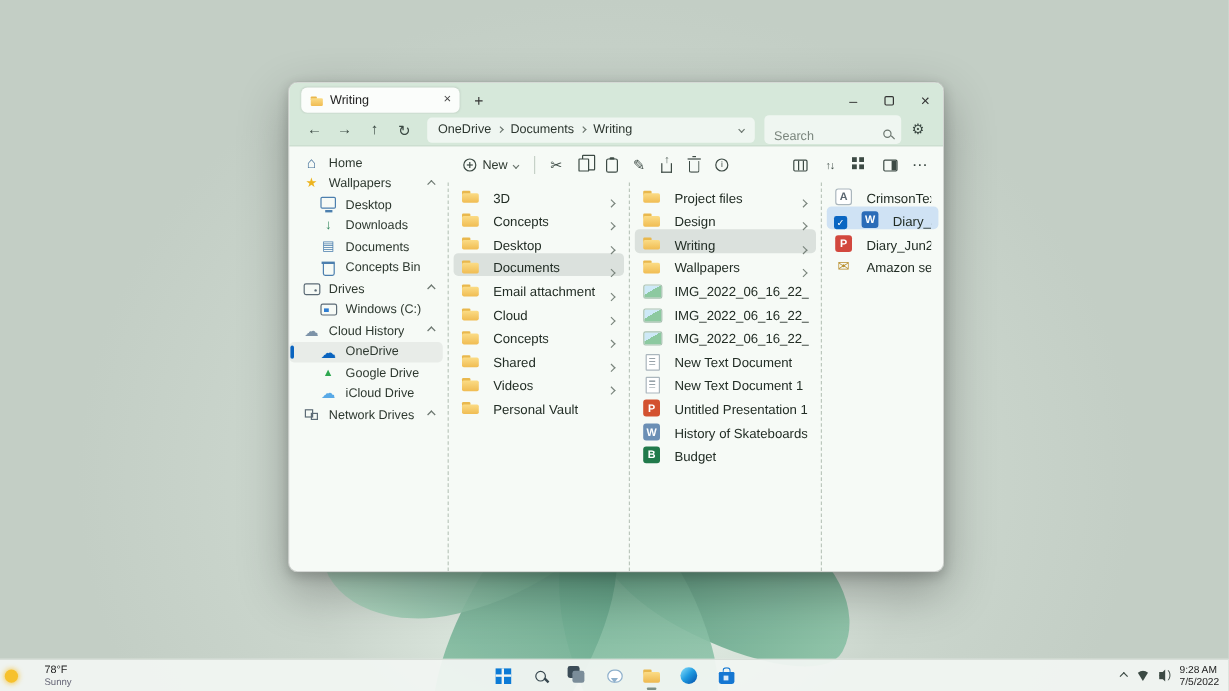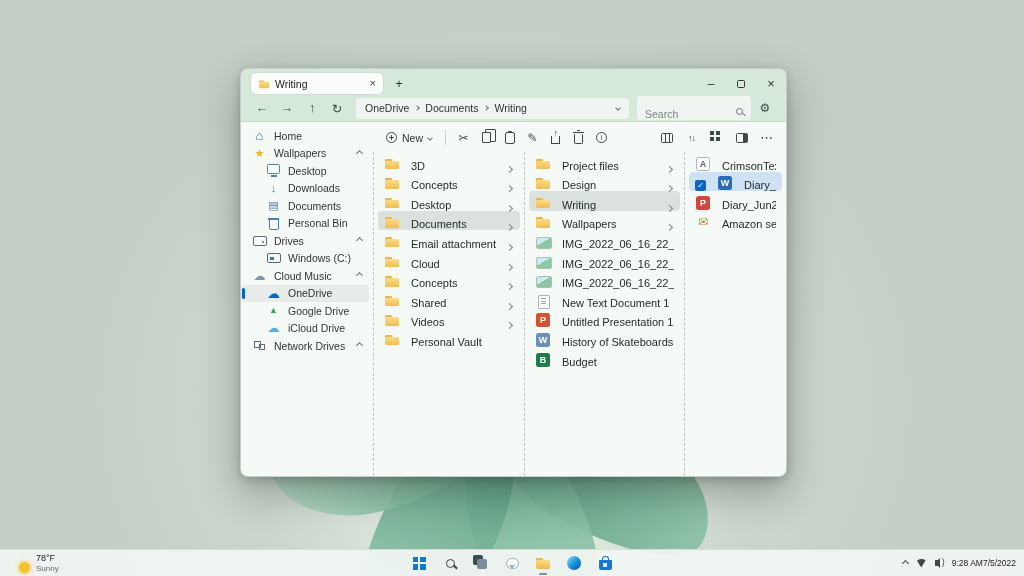--- a/index.html
+++ b/index.html
@@ -139,21 +139,21 @@
 .badge.sheet{background:#217a4b}
 .badge.fontfile{background:#fff;border:1px solid #aab6bd;color:#5a6670}
 .gi-mail{width:16px;height:16px;display:flex;align-items:center;justify-content:center;flex:none}
 .gi-mail::before{content:"✉";color:#b9902f;font-size:12px}
 .checkbox{width:11px;height:11px;background:#0a66c2;border-radius:2px;display:flex;align-items:center;justify-content:center;flex:none}
 .checkbox::before{content:"✓";color:#fff;font-size:8px;line-height:1}
 
 .statusbar{height:21px;flex:none;display:flex;align-items:center;gap:22px;padding-left:8px;font-size:10.5px;color:#333d36;border-top:1px solid rgba(0,0,0,.04)}
 
 .taskbar{position:absolute;left:0;right:0;bottom:0;height:27px;z-index:10;background:rgba(241,245,242,.94);border-top:1px solid #d7ded8;display:flex;align-items:center}
-.tb-left{position:absolute;left:19px;display:flex;align-items:flex-end;gap:6px}
+.tb-left{position:absolute;left:4px;display:flex;align-items:center;gap:22px}
 .sun{width:11px;height:11px;border-radius:50%;background:#f6c12e;box-shadow:0 0 4px 1px rgba(246,193,46,.7);flex:none}
 .wx{display:flex;flex-direction:column;line-height:1.15}
 .wx .t{font-size:9px;color:#222}
 .wx .c{font-size:8px;color:#667}
 .tb-center{margin:0 auto;display:flex;align-items:center;gap:9px}
 .tapp{width:22px;height:24px;display:flex;align-items:center;justify-content:center;position:relative;border-radius:4px}
 .ic-win{width:13px;height:13px;background:#0c7bd6;position:relative}
 .ic-win::before{content:"";position:absolute;left:5.8px;top:0;width:1.6px;height:13px;background:#f1f5f2}
 .ic-win::after{content:"";position:absolute;top:5.8px;left:0;height:1.6px;width:13px;background:#f1f5f2}
 .ic-mag{width:9px;height:9px;border:1.6px solid #37474f;border-radius:50%;position:relative}
@@ -169,21 +169,21 @@
 .ic-edge{width:14px;height:14px;border-radius:50%;background:linear-gradient(135deg,#7cd6f7 8%,#1e9ae0 48%,#0b63b8 85%)}
 .ic-store{width:13px;height:10px;background:#1577d2;border-radius:1px 1px 2px 2px;position:relative;margin-top:3px}
 .ic-store::before{content:"";position:absolute;top:-4px;left:3px;width:5px;height:4px;border:1.2px solid #1577d2;border-bottom:none;border-radius:3px 3px 0 0}
 .ic-store::after{content:"";position:absolute;left:4.5px;top:3px;width:4px;height:4px;background:#fff;opacity:.85}
 .tb-right{position:absolute;right:8px;display:flex;align-items:center;gap:8px}
 .tb-right .chev{border-color:#3c4a44}
 .ic-wifi{width:11px;height:9px;background:#3c4a44;border-radius:50% 50% 0 0;clip-path:polygon(50% 100%,0 0,100% 0)}
 .ic-vol{width:4px;height:6px;background:#3c4a44;position:relative;margin-right:5px}
 .ic-vol::before{content:"";position:absolute;left:1px;top:-2px;border:5px solid transparent;border-right:5px solid #3c4a44;margin-left:-6px}
 .ic-vol::after{content:")";position:absolute;right:-6px;top:-3px;font-size:9px;color:#3c4a44}
-.clock{display:flex;flex-direction:row;line-height:1.2}
+.clock{display:flex;flex-direction:column;line-height:1.2}
 .clock span{font-size:8.5px;color:#222}
 </style>
 </head>
 <body>
 
 <div class="screen">
 
   <div class="bloom">
     <div class="petal"></div>
       <div class="petal"></div>
@@ -254,34 +254,34 @@
         <div class="srow indent">
             <span class="si download"></span>
             <span class="slabel">Downloads</span>
           </div>
         <div class="srow indent">
             <span class="si docs"></span>
             <span class="slabel">Documents</span>
           </div>
         <div class="srow indent">
             <span class="si bin"></span>
-            <span class="slabel">Personal Bin</span>
+            <span class="slabel">Concepts Bin</span>
           </div>
         <div class="srow">
             <span class="si drive"></span>
             <span class="slabel">Drives</span>
             <span class="chev up"></span>
           </div>
         <div class="srow indent">
             <span class="si windrive"></span>
             <span class="slabel">Windows (C:)</span>
           </div>
         <div class="srow">
             <span class="si cloud"></span>
-            <span class="slabel">Cloud Music</span>
+            <span class="slabel">Cloud History</span>
             <span class="chev up"></span>
           </div>
         <div class="srow indent sel">
             <span class="si onedrive"></span>
             <span class="slabel">OneDrive</span>
           </div>
         <div class="srow indent">
             <span class="si gdrive"></span>
             <span class="slabel">Google Drive</span>
           </div>
@@ -419,20 +419,24 @@
             <div class="crow">
                 <span class="ci image"></span>
                 <span class="clabel">IMG_2022_06_16_22_43</span>
               </div>
             <div class="crow">
                 <span class="ci image"></span>
                 <span class="clabel">IMG_2022_06_16_22_43</span>
               </div>
             <div class="crow">
                 <span class="ci textfile"></span>
+                <span class="clabel">New Text Document</span>
+              </div>
+            <div class="crow">
+                <span class="ci textfile"></span>
                 <span class="clabel">New Text Document 1</span>
               </div>
             <div class="crow">
                 <span class="badge ppt">P</span>
                 <span class="clabel">Untitled Presentation 1</span>
               </div>
             <div class="crow">
                 <span class="badge docb">W</span>
                 <span class="clabel">History of Skateboards</span>
               </div>

